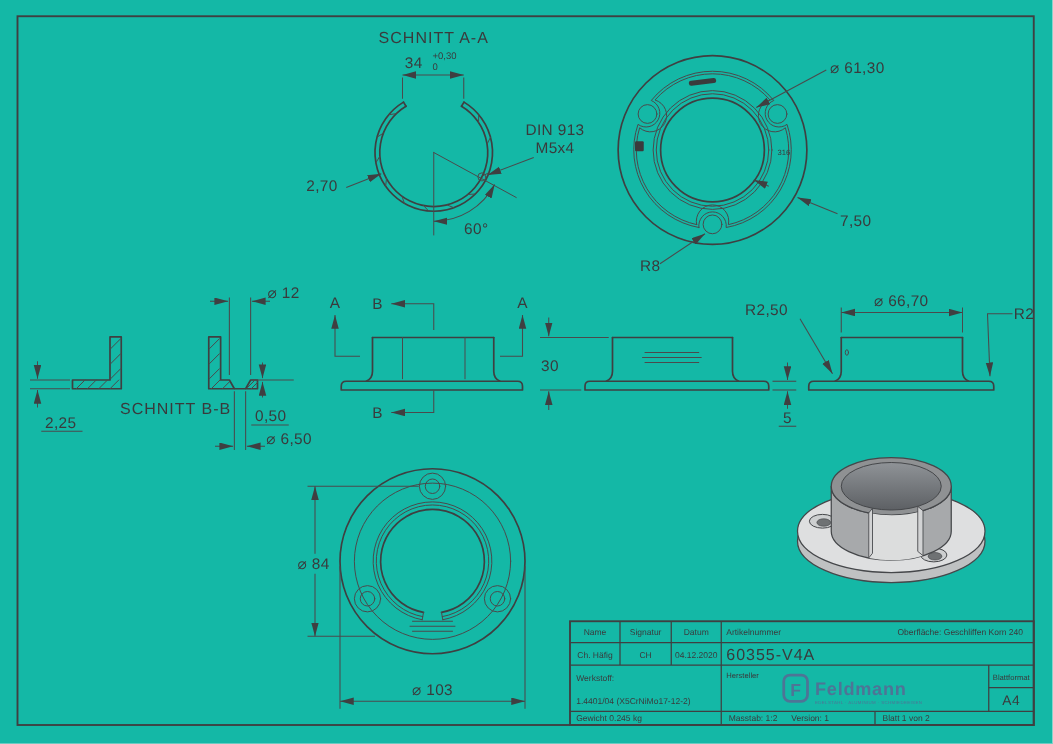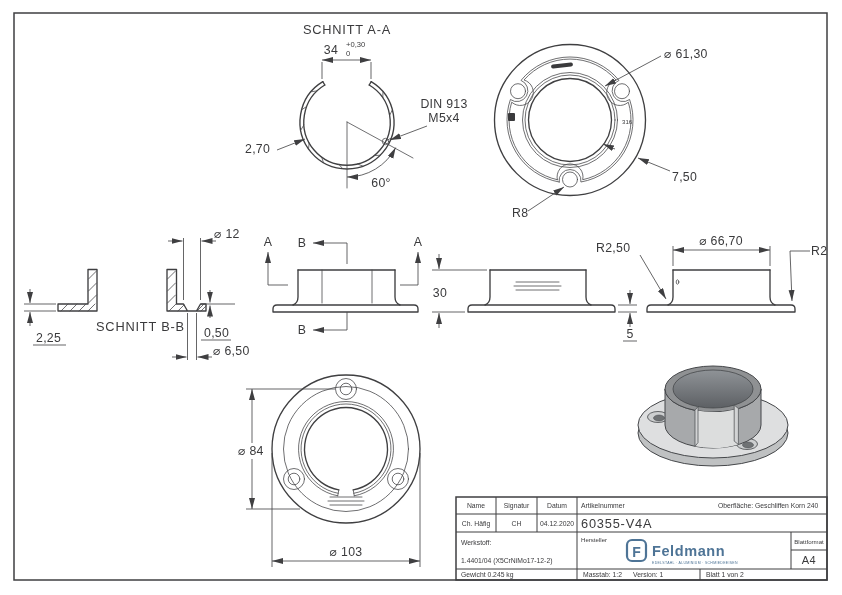--- a/index.html
+++ b/index.html
@@ -1,16 +1,16 @@
 <!DOCTYPE html>
 <html><head>
 <meta charset="utf-8">
 <style>
   html,body{margin:0;padding:0;background:#e8e8e8;}
-  .sheet{position:relative;width:842px;height:595px;background:#ffffff;margin:0 auto;
+  .sheet{position:relative;width:842px;height:595px;background:#14b8a6;margin:0 auto;
          font-family:"Liberation Sans","DejaVu Sans",sans-serif;overflow:hidden;}
   svg{display:block;}
   
   .ol{stroke:#3f3f41;fill:none;stroke-width:1.35;stroke-linejoin:round;stroke-linecap:round;}
   .tn{stroke:#4a4a4c;fill:none;stroke-width:0.8;stroke-linecap:round;}
   .dm{stroke:#4a4a4c;fill:none;stroke-width:0.85;}
   .tb{stroke:#3f3f41;fill:none;stroke-width:1;}
   .tbB{stroke:#3f3f41;fill:none;stroke-width:1.5;}
   text{fill:#3a3a3c;font-family:"Liberation Sans","DejaVu Sans",sans-serif;}
   .t12{font-size:12.3px;letter-spacing:.3px;}

